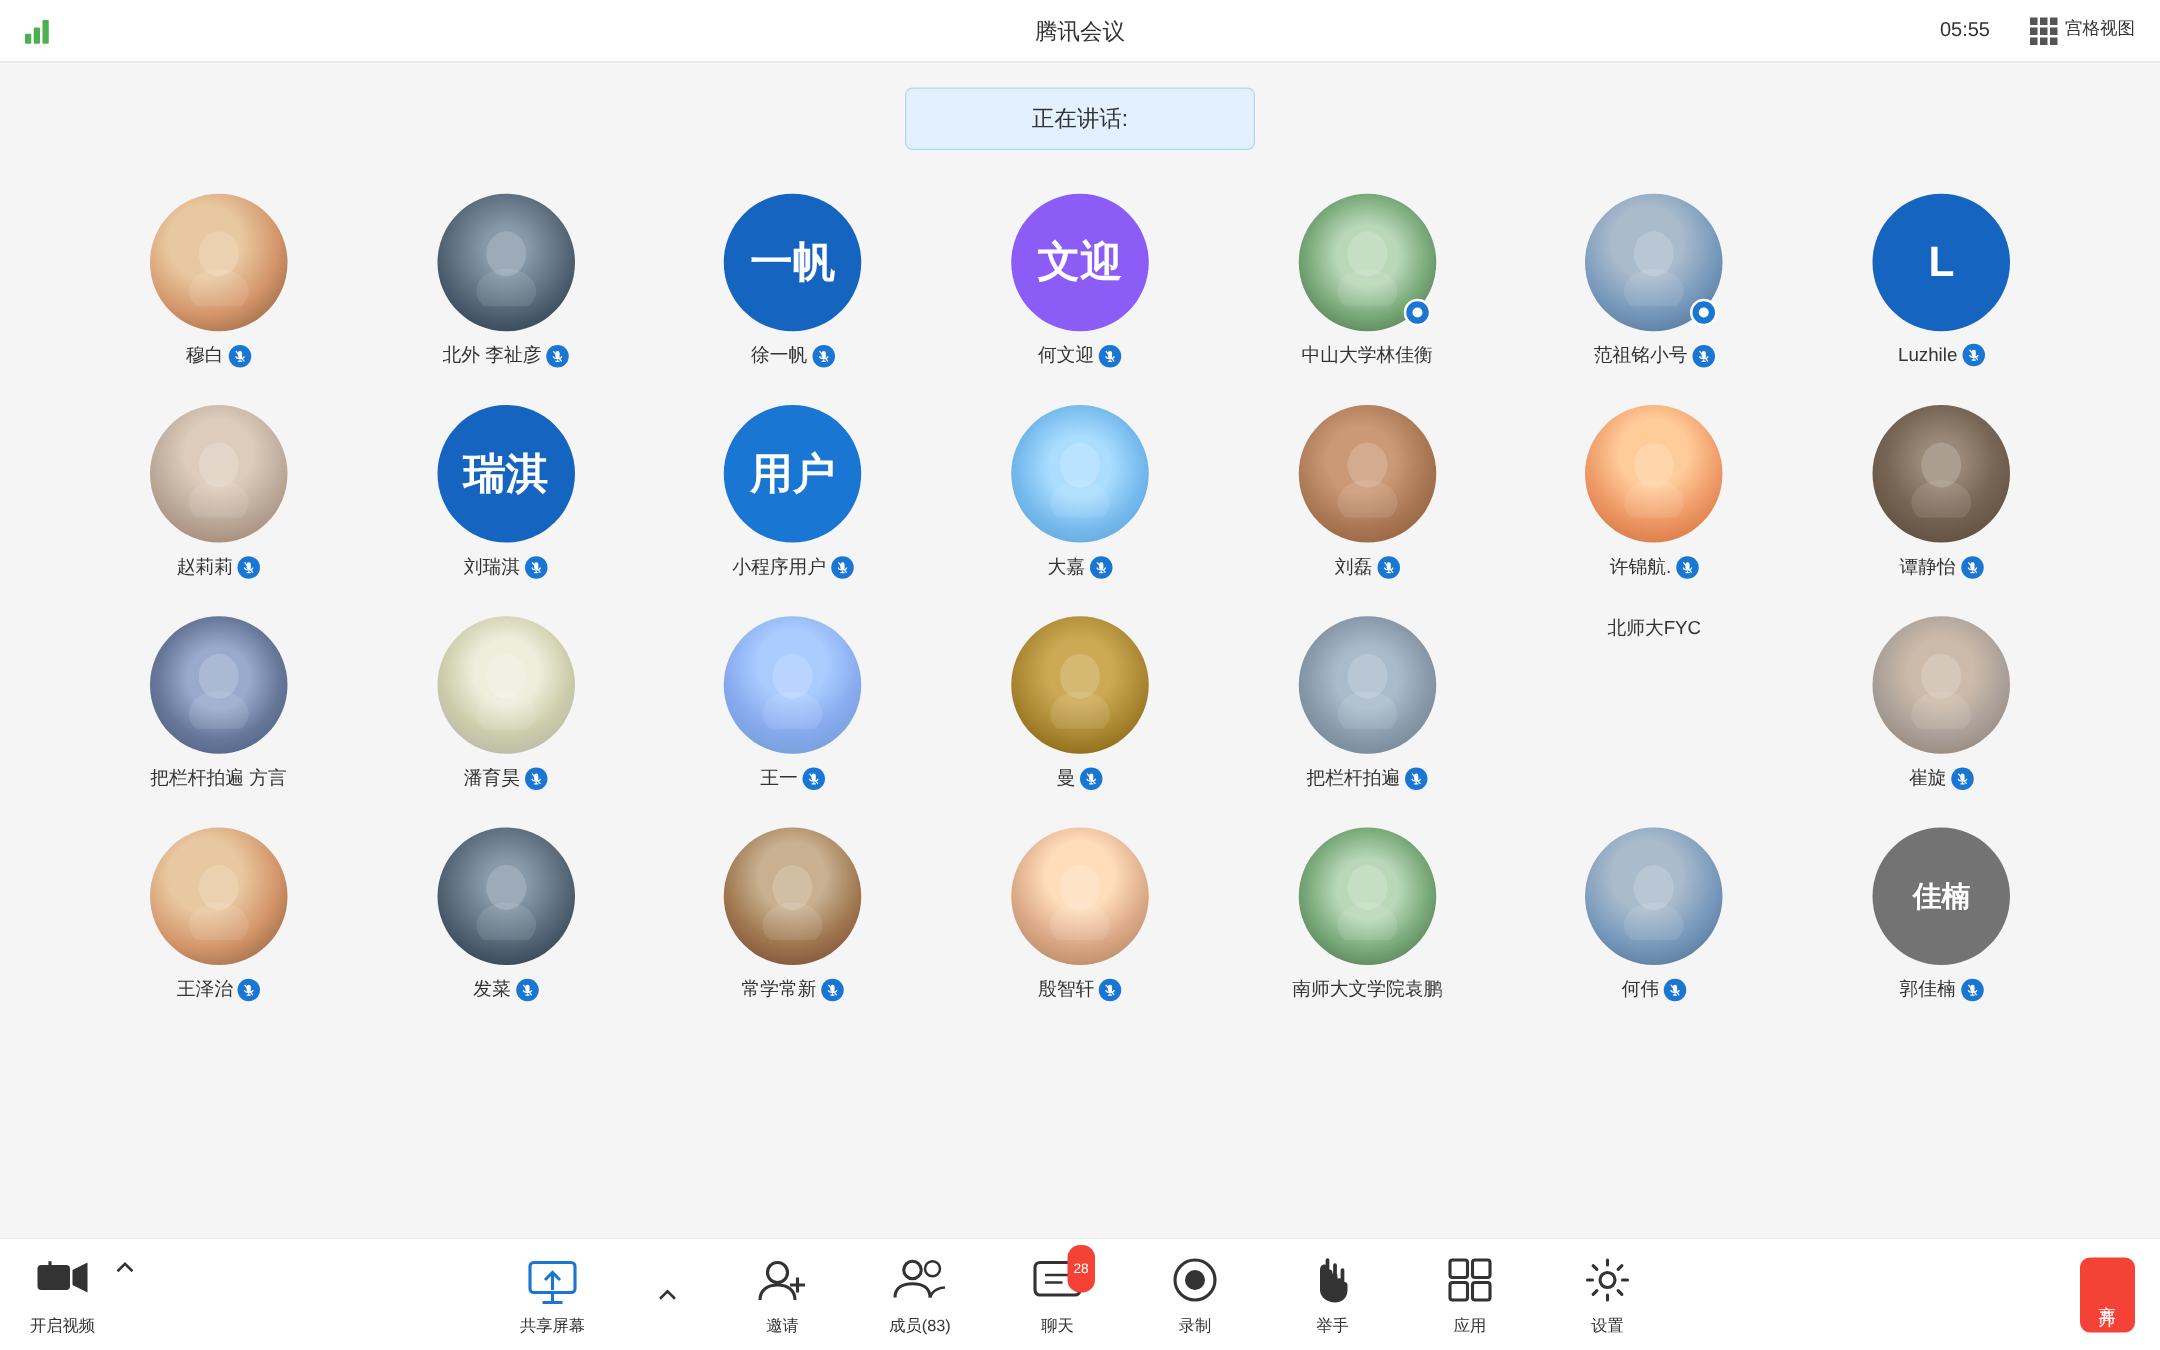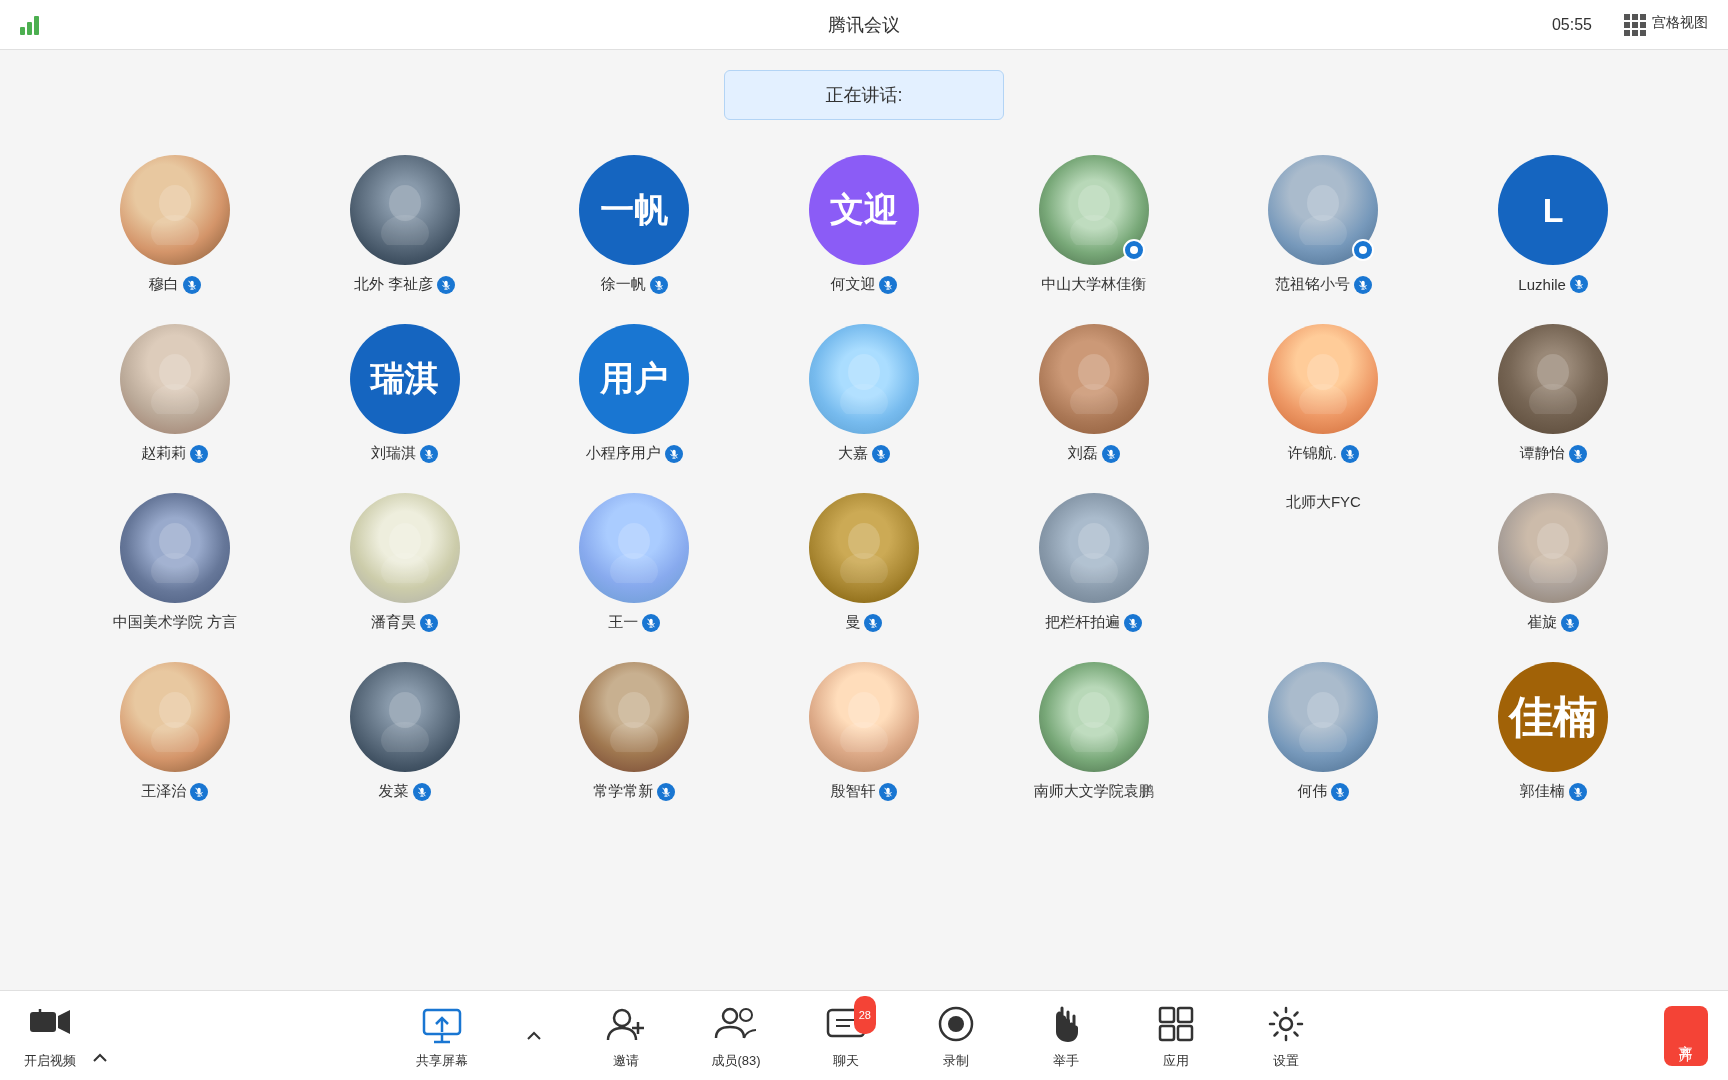--- a/index.html
+++ b/index.html
@@ -213,21 +213,21 @@
       border-radius: 10px;
       font-size: 11px;
       padding: 13px 5px;
       min-width: 18px;
       text-align: center;
     }
     .toolbar-left {
       position: absolute;
       left: 20px;
       display: flex;
-      align-items: flex-end;
+      align-items: flex-start;
       gap: 8px;
     }
     .toolbar-right {
       position: absolute;
       right: 20px;
     }
     .leave-btn {
       background: #f44336;
       color: #fff;
       border: none;
@@ -595,21 +595,21 @@
         <div class="avatar" style="background: radial-gradient(circle at 50% 45%, #99aacc 30%, #667799 60%, #445577 100%);">
           <div style="width:100%;height:100%;border-radius:50%;overflow:hidden;display:flex;align-items:center;justify-content:center;">
         <svg width="60" height="70" viewBox="0 0 60 70" style="opacity:0.7;">
           <ellipse cx="30" cy="28" rx="16" ry="18" fill="rgba(255,255,255,0.25)"></ellipse>
           <ellipse cx="30" cy="58" rx="24" ry="18" fill="rgba(255,255,255,0.15)"></ellipse>
         </svg>
       </div>
         </div>
       </div>
       <div class="participant-name">
-        <span>中国美术学院 方言</span>
+        <span>把栏杆拍遍 方言</span>
       </div>
     </div>
     <div class="participant-item">
       <div class="avatar-wrap">
         <div class="avatar" style="background: radial-gradient(circle at 50% 40%, #eeeedd 30%, #ccccaa 60%, #aaaaaa 100%);">
           <div style="width:100%;height:100%;border-radius:50%;overflow:hidden;display:flex;align-items:center;justify-content:center;">
         <svg width="60" height="70" viewBox="0 0 60 70" style="opacity:0.7;">
           <ellipse cx="30" cy="28" rx="16" ry="18" fill="rgba(255,255,255,0.25)"></ellipse>
           <ellipse cx="30" cy="58" rx="24" ry="18" fill="rgba(255,255,255,0.15)"></ellipse>
         </svg>
@@ -860,21 +860,21 @@
         <path d="M1 6 C1 9 9 9 9 6" fill="none" stroke="white" stroke-width="1.2"></path>
         <line x1="5" y1="9" x2="5" y2="11" stroke="white" stroke-width="1.2"></line>
         <line x1="3" y1="11" x2="7" y2="11" stroke="white" stroke-width="1.2"></line>
         <line x1="1" y1="1" x2="9" y2="11" stroke="white" stroke-width="1.2"></line>
       </svg>
         </div>
       </div>
     </div>
     <div class="participant-item">
       <div class="avatar-wrap">
-        <div class="avatar" style="background: #a16207; font-size: 44px; font-family: Liberation Mono, monospace;">佳楠</div>
+        <div class="avatar" style="background: #737373; font-size: 23px; font-family: Liberation Mono, monospace;">佳楠</div>
       </div>
       <div class="participant-name">
         <span>郭佳楠</span>
         <div class="mic-icon-blue">
           <svg viewBox="0 0 10 12">
         <rect x="3" y="1" width="4" height="7" rx="2" fill="white"></rect>
         <path d="M1 6 C1 9 9 9 9 6" fill="none" stroke="white" stroke-width="1.2"></path>
         <line x1="5" y1="9" x2="5" y2="11" stroke="white" stroke-width="1.2"></line>
         <line x1="3" y1="11" x2="7" y2="11" stroke="white" stroke-width="1.2"></line>
         <line x1="1" y1="1" x2="9" y2="11" stroke="white" stroke-width="1.2"></line>

